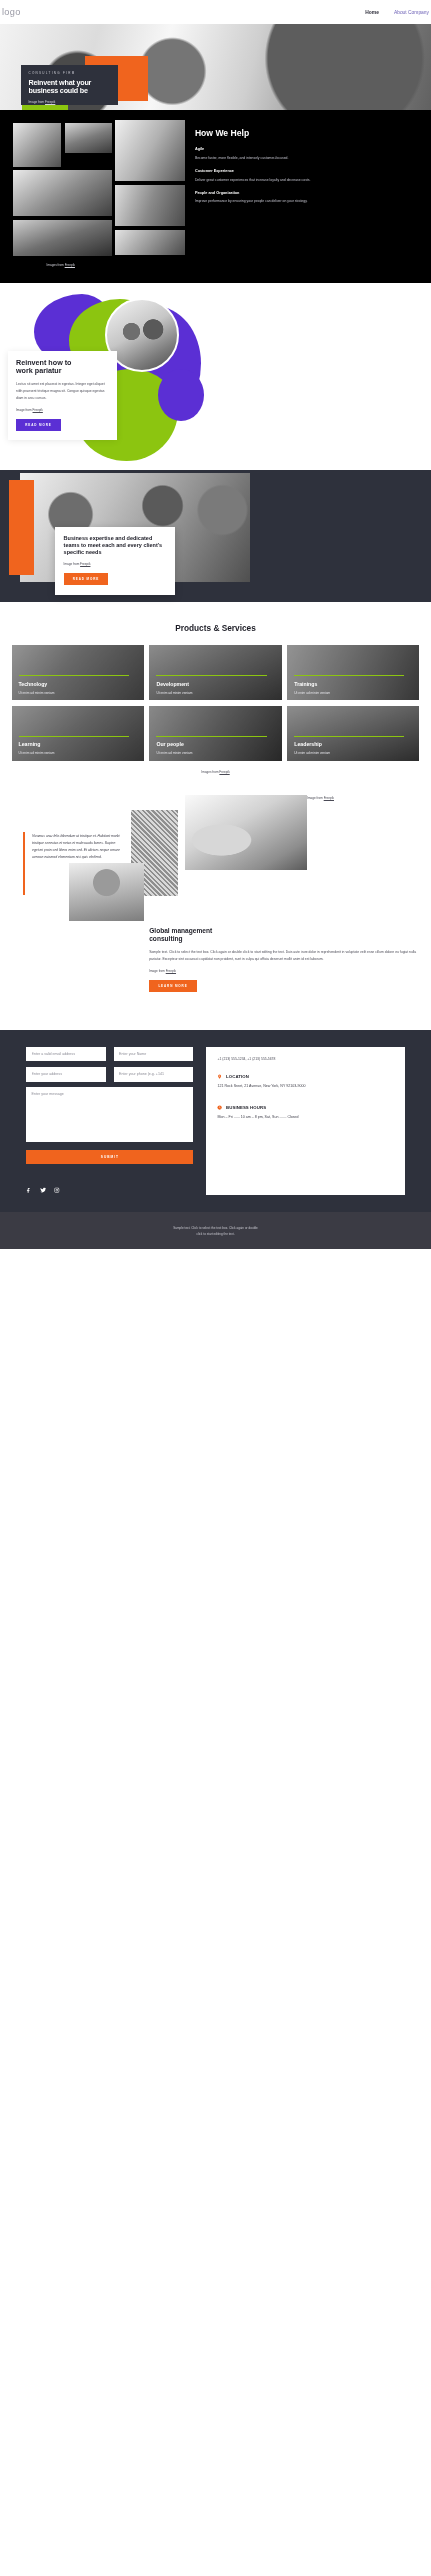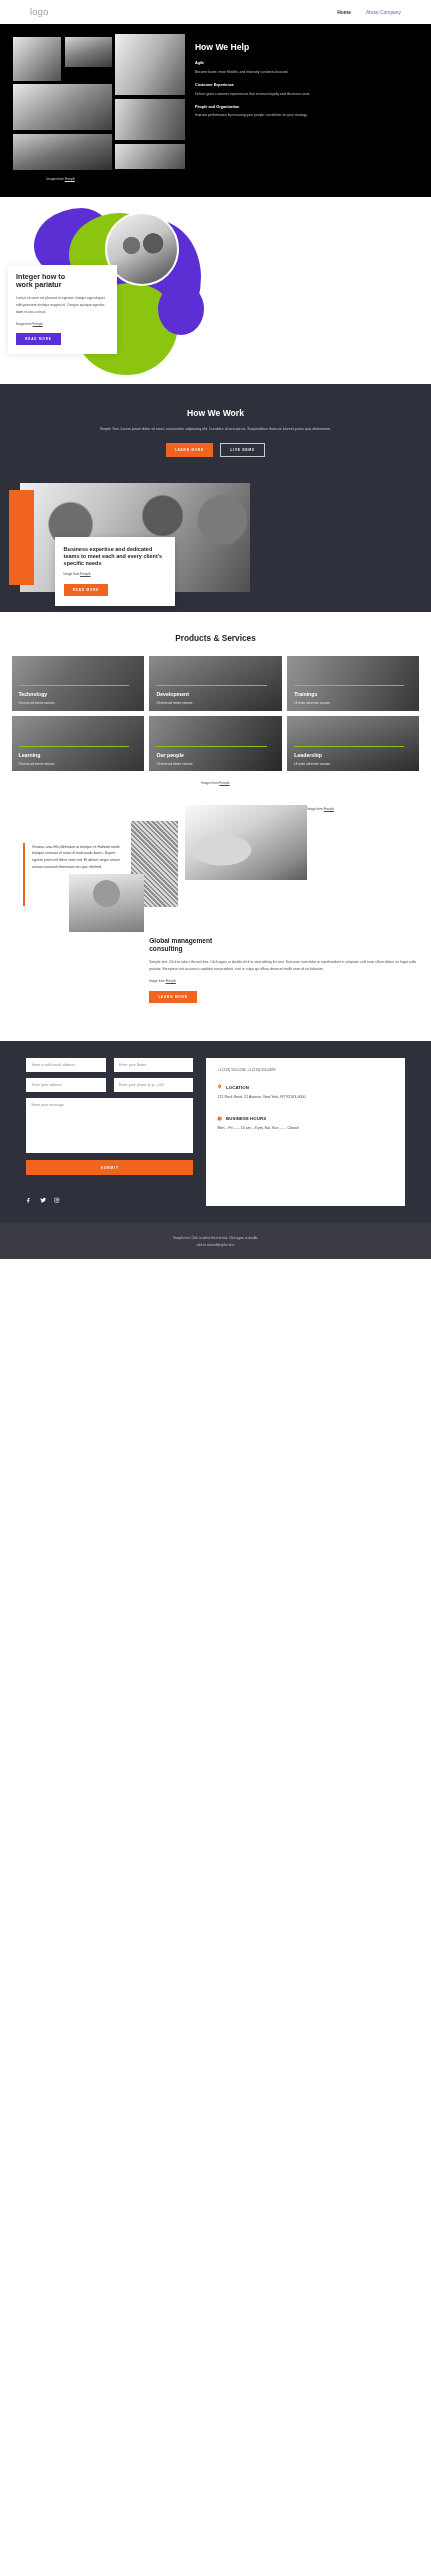--- a/index.html
+++ b/index.html
@@ -8,21 +8,21 @@
     font-family: "Liberation Sans", sans-serif;
     background:#ffffff;
     color:#2b2b38;
     -webkit-font-smoothing:antialiased;
   }
   .page { width:431px; position:relative; overflow:hidden; }
 
   
   .nav {
     height:24px; background:#fff; display:flex; align-items:center;
-    justify-content:space-between; padding:0 30px;
+    justify-content:space-between; padding:0 2px;
   }
   .logo { font-size:9.2px; color:#9a9aa5; letter-spacing:0.3px; font-weight:400; }
   .nav-links { display:flex; gap:15px; align-items:center; }
   .nav-links a { font-size:4.9px; text-decoration:none; }
   .nav-home { color:#2b2b38; font-weight:700; }
   .nav-about { color:#6b5fb5; font-weight:400; }
 
   
   .hero { position:relative; height:86px; overflow:hidden; }
   .hero-photo {
@@ -240,20 +240,35 @@
 <div class="page">
 
   <div class="nav">
     <div class="logo">logo</div>
     <div class="nav-links">
       <a href="#" class="nav-home">Home</a>
       <a href="#" class="nav-about">About Company</a>
     </div>
   </div>
 
+  <div class="hero">
+    <div class="hero-photo"></div>
+    <div class="hero-orange"></div>
+    <div class="hero-green"></div>
+    <div class="hero-card">
+      <div class="eyebrow">CONSULTING FIRM</div>
+      <div class="hero-title">
+        <div>Reinvent what your</div>
+        <div>business could be</div>
+      </div>
+      <div class="credit">
+        <span>Image from </span><span class="lnk">Freepik</span>
+      </div>
+    </div>
+  </div>
 
   <div class="help">
     <div class="help-gallery">
       <div class="ph g1"></div>
       <div class="ph g2"></div>
       <div class="ph g3"></div>
       <div class="ph g4"></div>
       <div class="ph g5"></div>
       <div class="ph g6"></div>
       <div class="ph g7"></div>
@@ -281,39 +296,31 @@
 
   <div class="training">
     <div class="blob-purple-a"></div>
     <div class="blob-green-a"></div>
     <div class="blob-purple-b"></div>
     <div class="blob-green-b"></div>
     <div class="blob-purple-c"></div>
     <div class="train-photo"></div>
     <div class="train-card">
       <div class="train-h2">
-        <div>Integer how to</div>
+        <div>Reinvent how to</div>
         <div>work pariatur</div>
       </div>
       <p class="train-p">Lectus sit amet est placerat in egestas. Integer eget aliquet nibh praesent tristique magna sit. Congue quisque egestas diam in arcu cursus.</p>
       <div class="credit credit-dark" style="margin-top:6.3px;margin-bottom:6.3px;">
         <span>Image from </span><span class="lnk">Freepik</span>
       </div>
       <button class="btn btn-purple">READ MORE</button>
     </div>
   </div>
 
-  <div class="work">
-    <div class="work-h2">How We Work</div>
-    <p class="work-p">Simple Text. Lorem ipsum dolor sit amet, consectetur adipiscing elit. Curabitur id suscipit ex. Suspendisse rhoncus laoreet purus quis elementum.</p>
-    <div class="work-btns">
-      <button class="btn btn-orange">LEARN MORE</button>
-      <button class="btn btn-ghost">LIVE DEMO</button>
-    </div>
-  </div>
 
   <div class="expertise">
     <div class="exp-photo"></div>
     <div class="exp-orange"></div>
     <div class="exp-card">
       <div class="exp-h3">Business expertise and dedicated teams to meet each and every client’s specific needs</div>
       <div class="credit credit-dark" style="margin-bottom:6.3px;">
         <span>Image from </span><span class="lnk">Freepik</span>
       </div>
       <button class="btn btn-orange">READ MORE</button>

